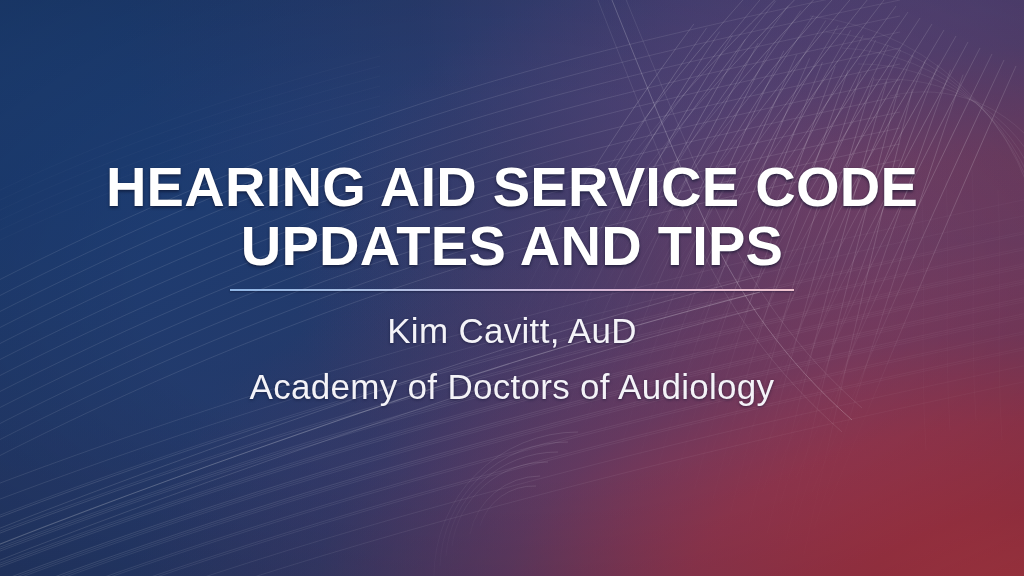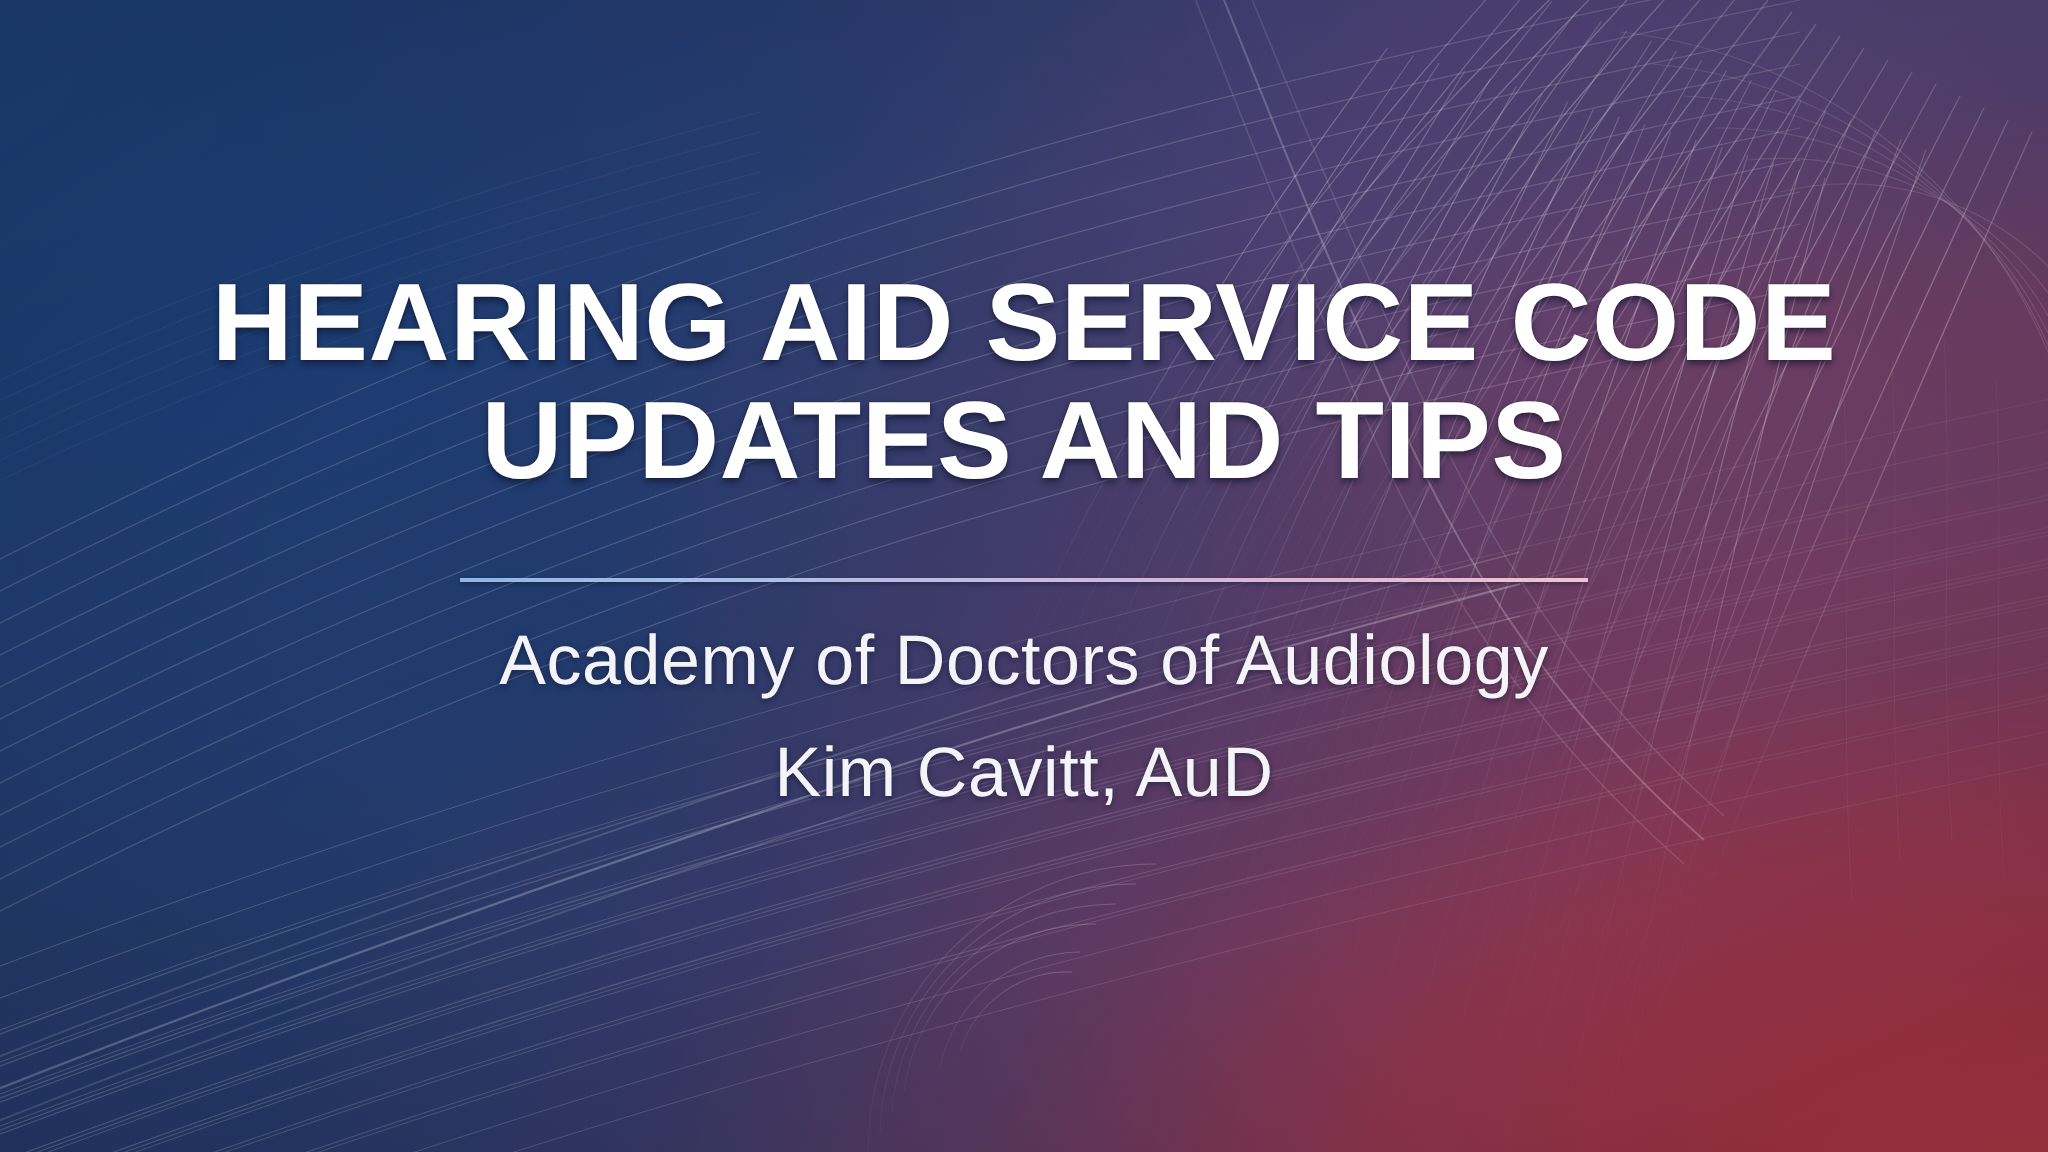--- a/index.html
+++ b/index.html
@@ -52,21 +52,21 @@
     position: absolute;
     inset: 0;
     display: flex;
     flex-direction: column;
     align-items: center;
     text-align: center;
   }
 
   .title-block {
     position: absolute;
-    top: 132px;
+    top: 158px;
     left: 0;
     right: 0;
   }
   .title-line {
     font-family: "Liberation Sans", sans-serif;
     font-weight: 700;
     font-size: 55px;
     line-height: 59px;
     letter-spacing: 0.2px;
     color: #ffffff;
@@ -271,18 +271,18 @@
     <div class="title-block">
       <div class="title-line l1">HEARING AID SERVICE CODE</div>
       <div class="title-line l2">UPDATES AND TIPS</div>
     </div>
 
     <div class="divider-wrap">
       <div class="divider"></div>
     </div>
 
     <div class="subtitle-block">
+      <div class="sub-line">Kim Cavitt, AuD</div>
       <div class="sub-line">Academy of Doctors of Audiology</div>
-      <div class="sub-line">Kim Cavitt, AuD</div>
     </div>
 
   </div>
 </div>
 
 </body></html>

